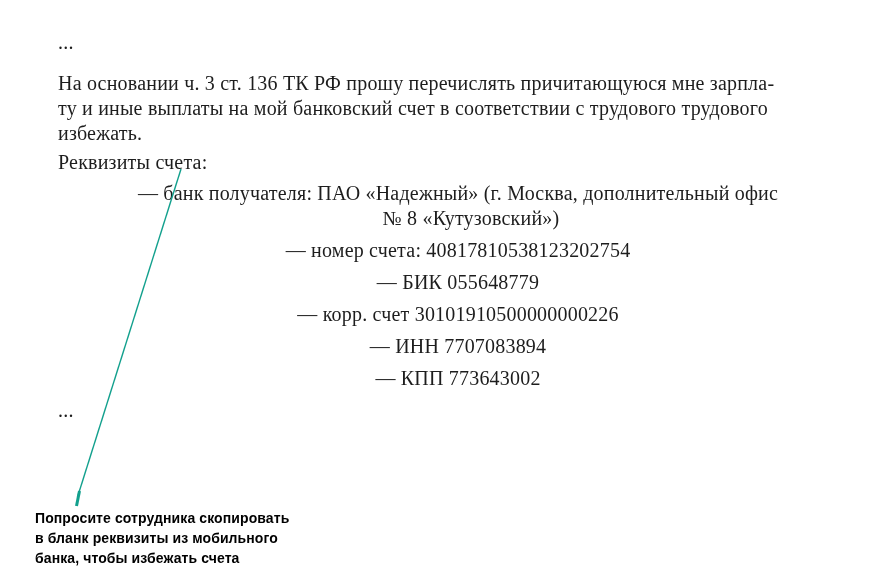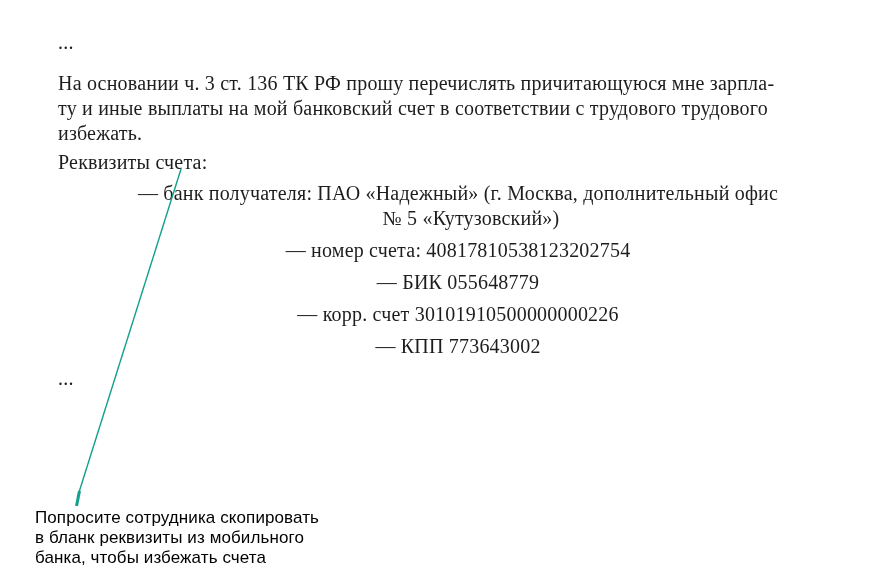--- a/index.html
+++ b/index.html
@@ -41,22 +41,22 @@
     left: 0;
     top: 0;
     pointer-events: none;
   }
 
   .annotation {
     position: absolute;
     left: 35px;
     top: 508px;
     font-family: "Liberation Sans", sans-serif;
-    font-weight: 400;
-    font-size: 17px;
+    font-weight: 700;
+    font-size: 14px;
     line-height: 20px;
     letter-spacing: 0.1px;
     color: #000000;
   }
   .aline { display: block; }
 </style>
 </head>
 <body>
 
 <div class="page">
@@ -70,29 +70,30 @@
       <span class="tline">ту и иные выплаты на мой банковский счет в соответствии с трудового трудового</span>
       <span class="tline">избежать.</span>
     </div>
 
     <div class="heading">Реквизиты счета:</div>
 
     <div class="req-list">
 
       <div class="req-item">
         <span class="tline">— банк получателя: ПАО «Надежный» (г. Москва, дополнительный офис</span>
-        <span class="tline cont">№ 5 «Кутузовский»)</span>
+        <span class="tline cont">№ 8 «Кутузовский»)</span>
       </div>
 
       <div class="req-item">— номер счета: 40817810538123202754</div>
 
       <div class="req-item">— БИК 055648779</div>
 
       <div class="req-item">— корр. счет 30101910500000000226</div>
 
+      <div class="req-item">— ИНН 7707083894</div>
 
       <div class="req-item">— КПП 773643002</div>
 
     </div>
 
     <div class="ellipsis-bottom">...</div>
 
   </div>
 
   <svg class="pointer" width="882" height="575" viewBox="0 0 882 575">

